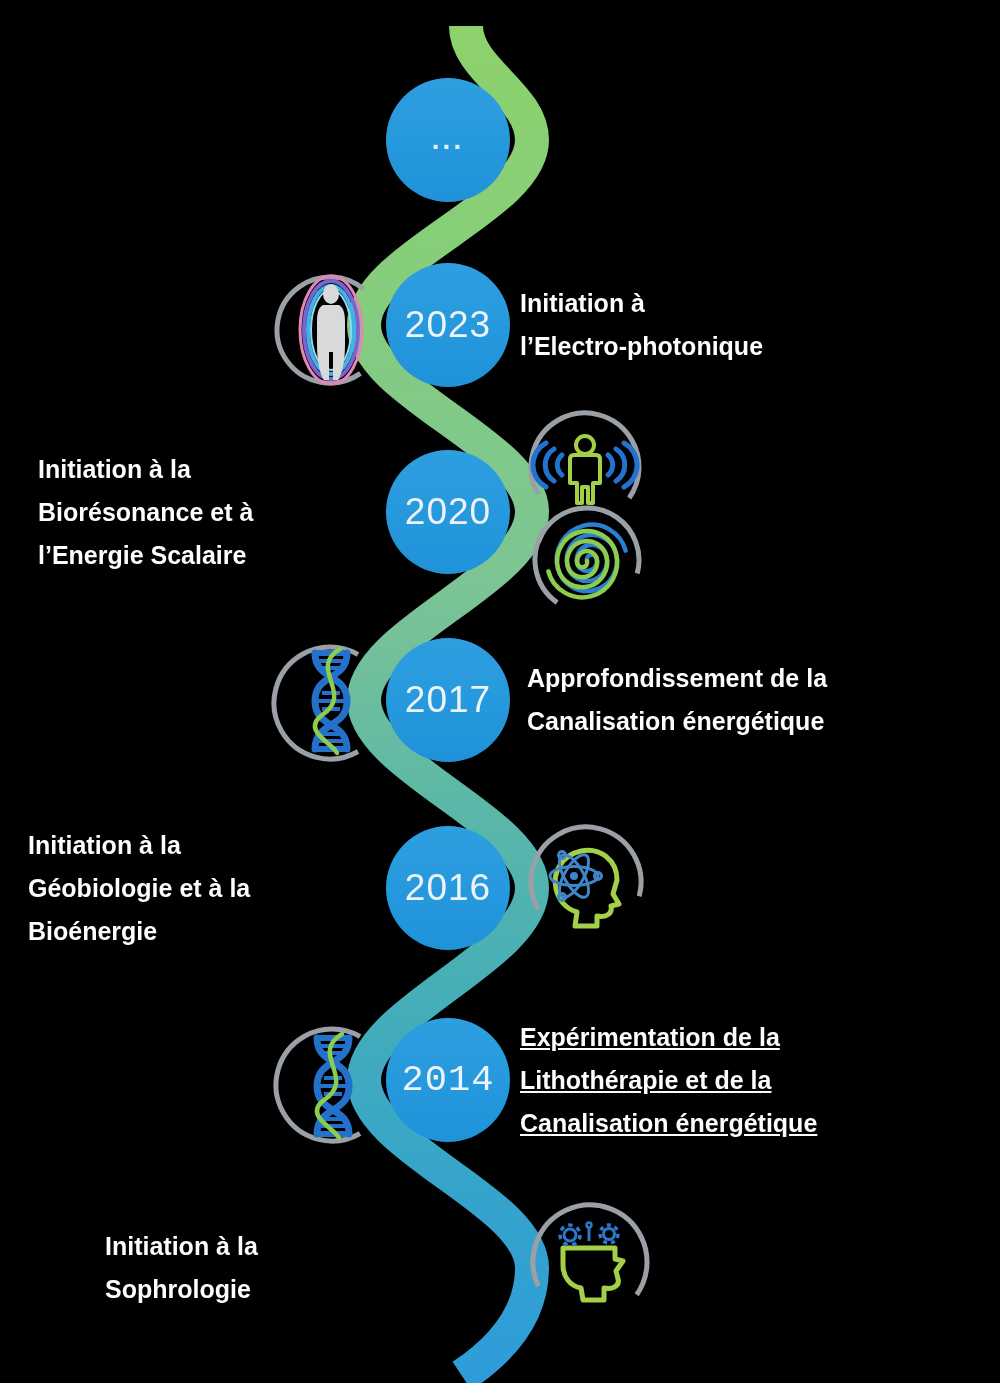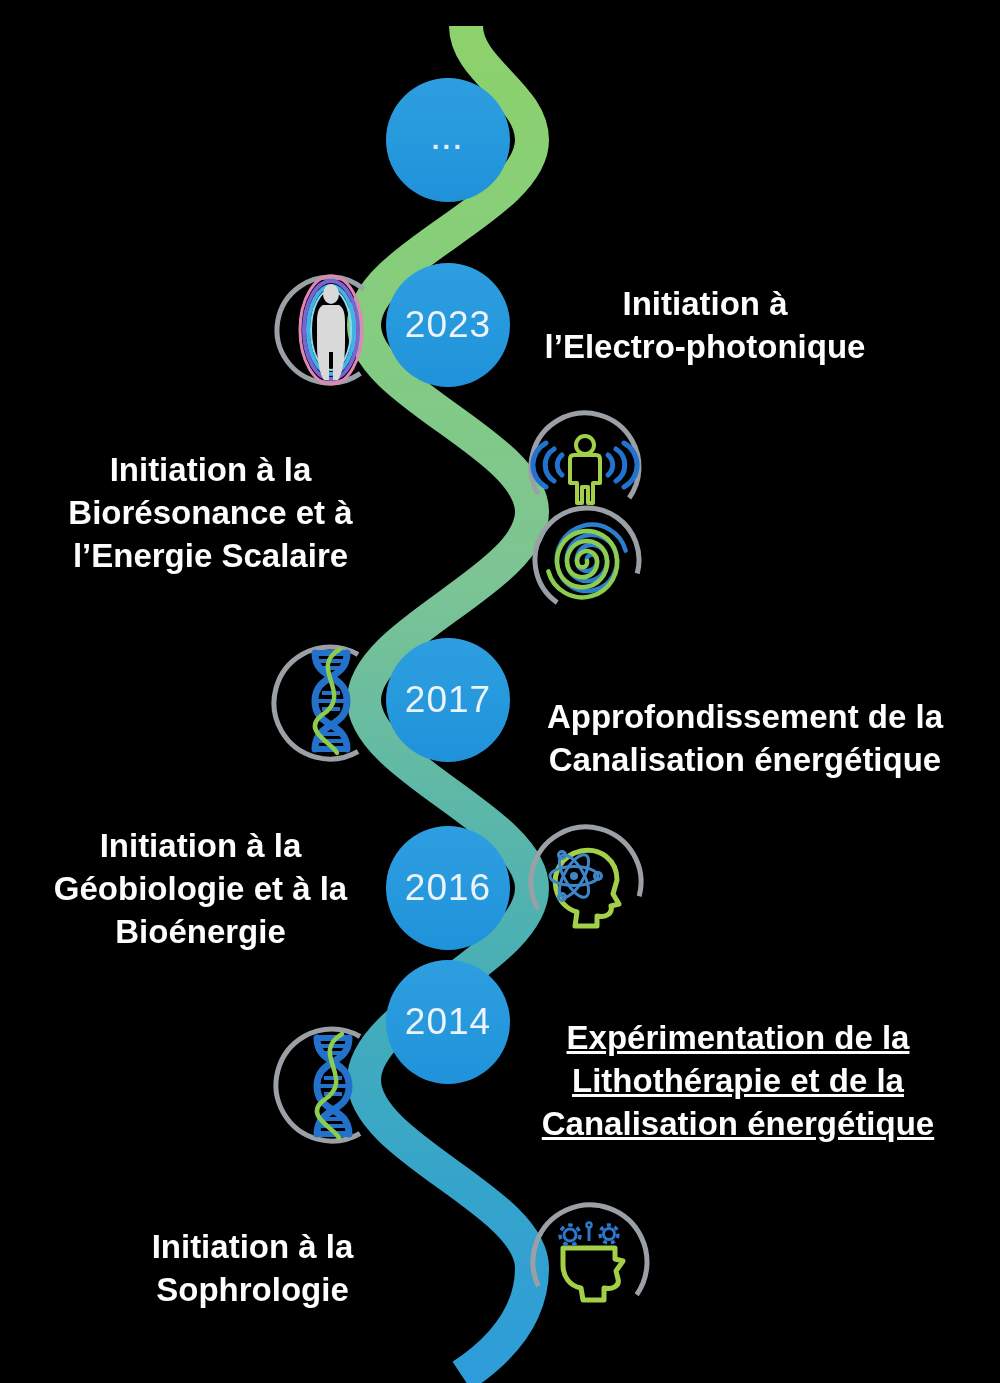--- a/index.html
+++ b/index.html
@@ -4,30 +4,30 @@
 <style>
   html,body{margin:0;padding:0;background:#000;}
   #stage{position:relative;width:1000px;height:1383px;background:#000;overflow:hidden;
          font-family:"Liberation Sans",sans-serif;}
   #gfx{position:absolute;left:0;top:0;z-index:1;}
   .node{position:absolute;width:124px;height:124px;border-radius:50%;
         background:linear-gradient(180deg,#2d9fe0 0%,#2092da 100%);
         z-index:3;display:flex;align-items:center;justify-content:center;}
   .node span{color:#ecf3fa;font-size:37px;letter-spacing:1px;}
   .node.dots span{font-weight:bold;font-size:28px;letter-spacing:3px;color:#def0fb;}
-  .lbl{position:absolute;z-index:4;color:#fdfdfd;font-weight:bold;font-size:33px;
-       line-height:43px;text-align:center;white-space:pre-line;}
+  .lbl{position:absolute;z-index:4;color:#fdfdfd;font-weight:bold;font-size:25px;
+       line-height:43px;text-align:left;white-space:pre-line;}
   
   .n0{left:386px;top:78px;}  .n1{left:386px;top:263px;} .n2{left:386px;top:450px;}
-  .n3{left:386px;top:638px;} .n4{left:386px;top:826px;justify-content:center;} .n5{left:386px;top:960px;}
+  .n3{left:386px;top:638px;} .n4{left:386px;top:826px;justify-content:center;} .n5{left:386px;top:1018px;font-family:Liberation Mono, monospace;}
   .n6{left:386px;top:1206px;}
   
   .l1{left:520px;top:282px;width:370px;}
   .l2{left:38px;top:448px;width:345px;}
-  .l3{left:527px;top:695px;width:436px;}
+  .l3{left:527px;top:657px;width:436px;}
   .l4{left:28px;top:824px;width:345px;}
   .l5{left:520px;top:1016px;width:436px;text-decoration:underline;}
   .l6{left:105px;top:1225px;width:295px;}
 </style>
 </head>
 <body>
 
 <div id="stage">
 
   <svg id="gfx" width="1000" height="1383" viewBox="0 0 1000 1383">
@@ -147,20 +147,23 @@
       </g>
     </g>
   </svg>
 
   <div class="node dots n0">
     <span>...</span>
     </div>
   <div class="node n1">
     <span>2023</span>
     </div>
+  <div class="node n2">
+    <span>2020</span>
+    </div>
   <div class="node n3">
     <span>2017</span>
     </div>
   <div class="node n4">
     <span>2016</span>
     </div>
   <div class="node n5">
     <span>2014</span>
     </div>
 

